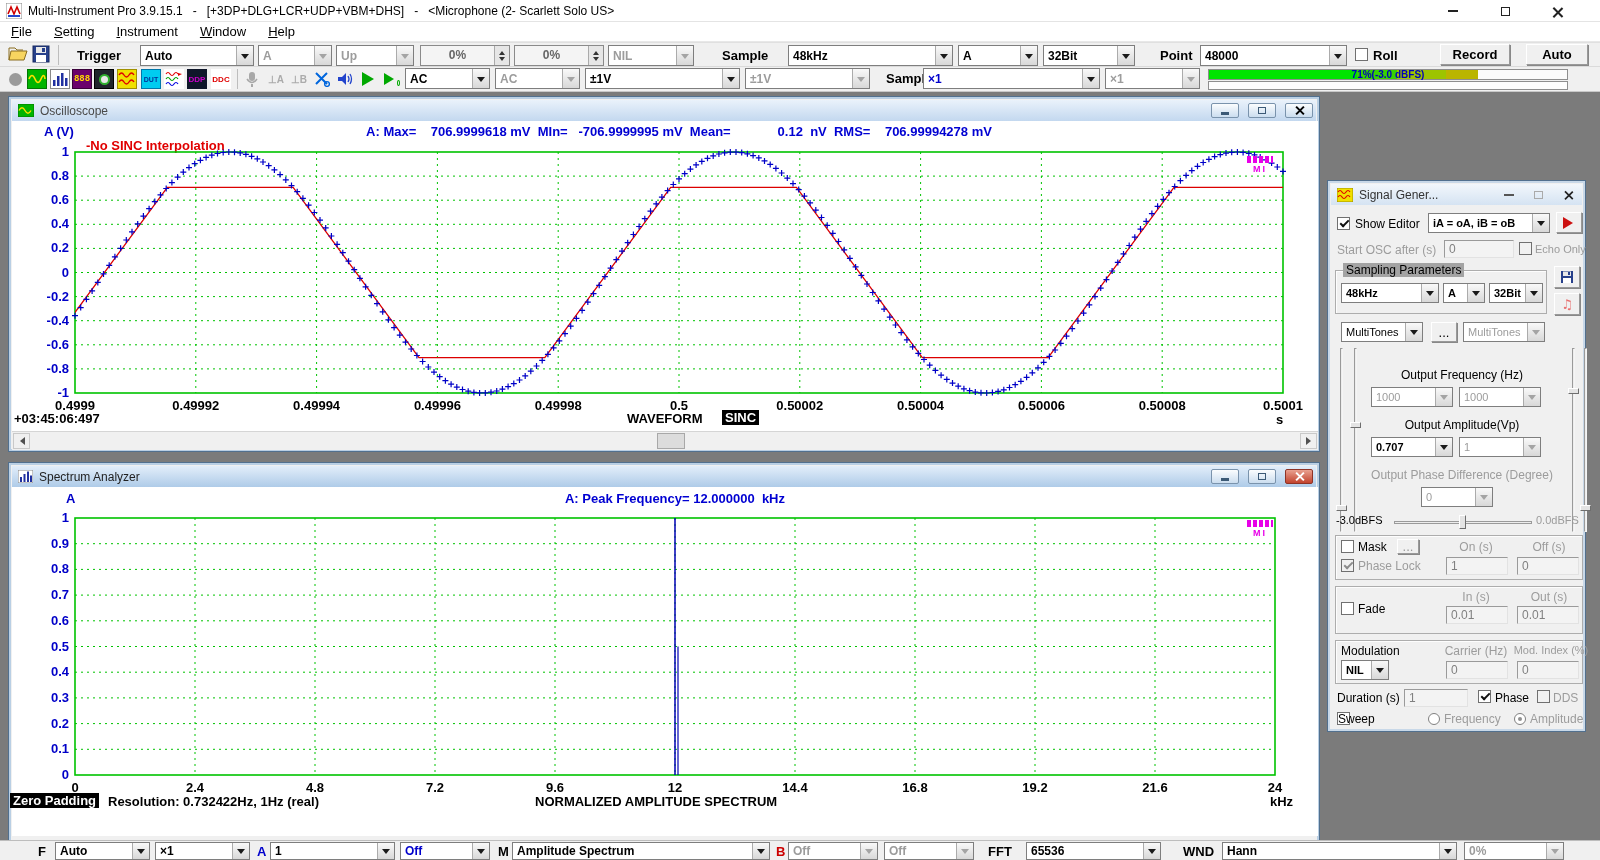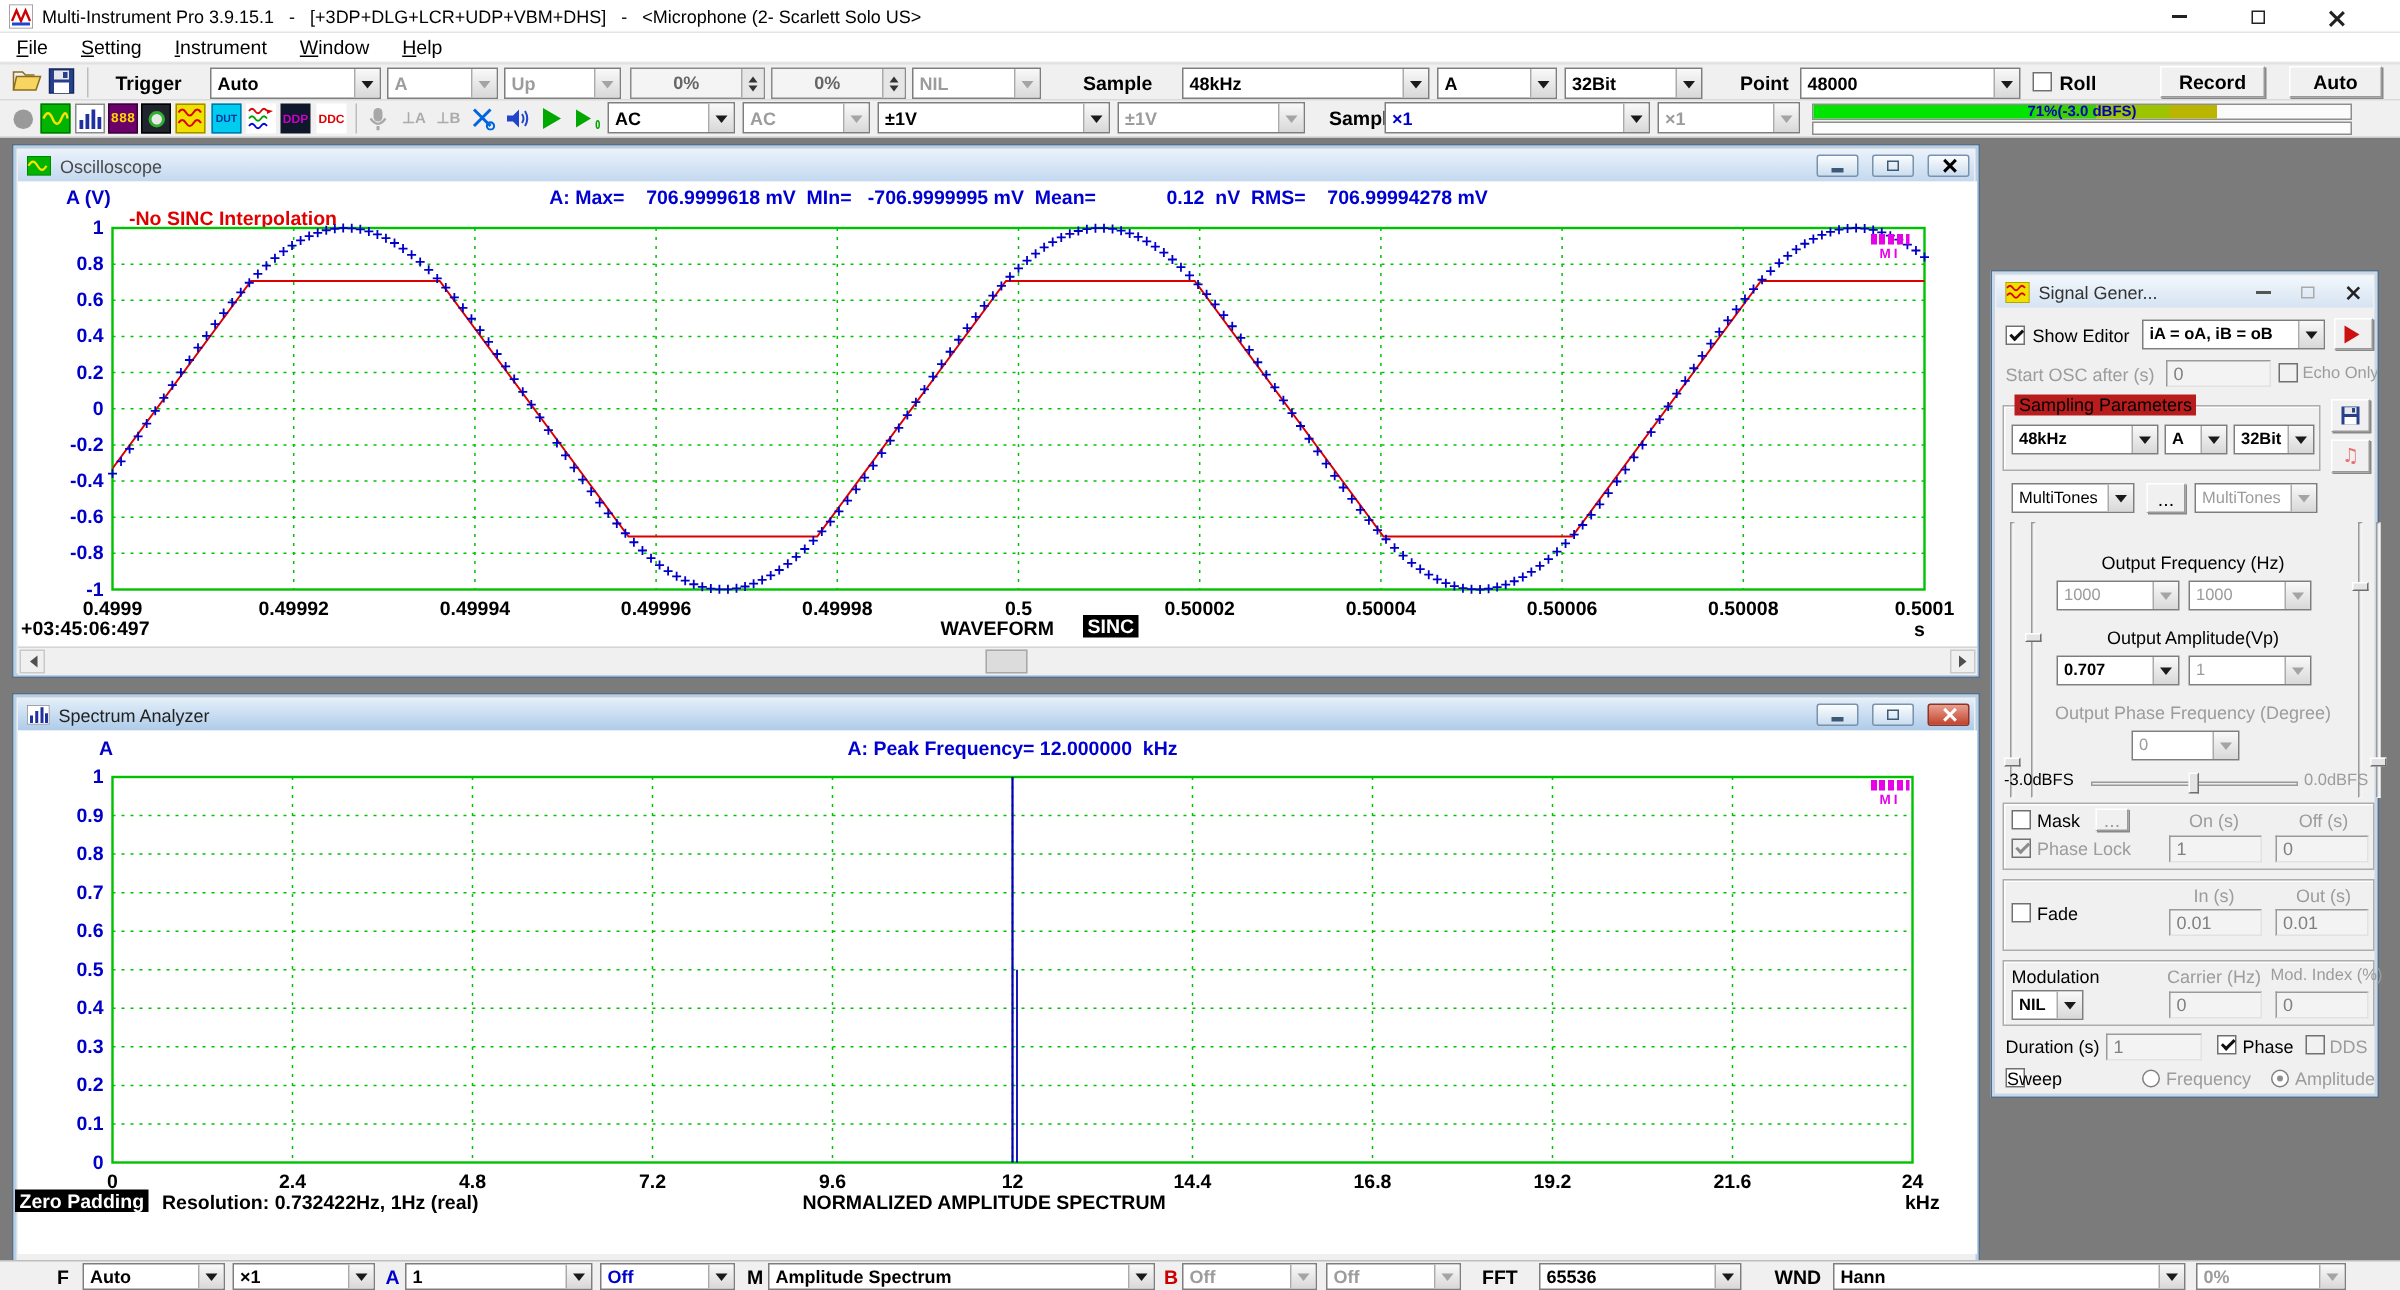--- a/index.html
+++ b/index.html
@@ -68,21 +68,21 @@
 
 .sbar{position:absolute;background:#F0F0F0;border-top:1px solid #D5D5D5}
 .sarrow{position:absolute;top:1px;width:17px;height:16px;background:#F0F0F0;border:1px solid #C9C9C9;display:flex;align-items:center;justify-content:center}
 .tril{width:0;height:0;border:4px solid transparent;border-right:5px solid #505050;margin-right:3px}
 .trir{width:0;height:0;border:4px solid transparent;border-left:5px solid #505050;margin-left:3px}
 .sthumb{position:absolute;top:1px;height:16px;background:#DCDCDC;border:1px solid #A8A8A8}
 
 .glbl{position:absolute;font:12px "Liberation Sans",sans-serif;color:#000;white-space:nowrap}
 .glbl.dis{color:#9C9C9C}
 .grp{position:absolute;border:1px solid #ADADAD;box-shadow:1px 1px 0 #FDFDFD inset}
-.grplbl{position:absolute;background:#b91c1c;padding:0 3px;font:12px "Liberation Sans",sans-serif;color:#000}
+.grplbl{position:absolute;background:#a3a3a3;padding:0 3px;font:12px "Liberation Sans",sans-serif;color:#000}
 .vtrack{position:absolute;width:3px;background:#EDEDED;border:1px solid #9A9A9A;border-right-color:#F5F5F5;border-bottom-color:#F5F5F5}
 .vthumb{position:absolute;width:11px;height:6px;background:#E4E4E4;border:1px solid;border-color:#FFF #6E6E6E #6E6E6E #FFF}
 .htrack{position:absolute;height:3px;background:#EDEDED;border:1px solid #9A9A9A}
 .hthumb{position:absolute;width:7px;height:14px;background:#E4E4E4;border:1px solid;border-color:#FFF #6E6E6E #6E6E6E #FFF}
 .playtri{width:0;height:0;border:6px solid transparent;border-left:10px solid #CC1111;margin-left:4px}
 
 #meter1{position:absolute;left:1208px;top:69px;width:360px;height:11px;border:1px solid #8E8E8E;background:#FBFBFB}
 #meterfill{position:absolute;left:0;top:0;height:9px;width:75%;background:linear-gradient(to right,#00E400 0 55%,#37D200 55% 70%,#9DC400 70% 88%,#BAB500 88% 100%)}
 #metertxt{position:absolute;left:0;top:-1px;width:100%;text-align:center;font:bold 10px "Liberation Sans",sans-serif;color:#0000BB}
 #meter2{position:absolute;left:1208px;top:81px;width:360px;height:9px;border:1px solid #8E8E8E;background:#FDFDFD}
@@ -602,21 +602,21 @@
     <span class="cbtn">
       <i class="tri"></i>
     </span>
   </div>
 <div class="combo sm dis" style="left:1459px;top:437px;width:82px">
     <span class="cval" style="font-weight:normal">1</span>
     <span class="cbtn">
       <i class="tri"></i>
     </span>
   </div>
-<span class="glbl dis" style="left:1462px;top:468px;transform:translateX(-50%)">Output Phase Frequency (Degree)</span>
+<span class="glbl dis" style="left:1462px;top:468px;transform:translateX(-50%)">Output Phase Difference (Degree)</span>
 <div class="combo sm dis" style="left:1421px;top:487px;width:72px">
     <span class="cval" style="font-weight:normal">0</span>
     <span class="cbtn">
       <i class="tri"></i>
     </span>
   </div>
 <span class="glbl" style="left:1336px;top:514px;font-size:11px">-3.0dBFS</span>
 <div class="htrack" style="left:1394px;top:521px;width:138px"></div>
 <div class="hthumb" style="left:1459px;top:515px"></div>
 <span class="glbl dis" style="left:1536px;top:514px;font-size:11px">0.0dBFS</span>

